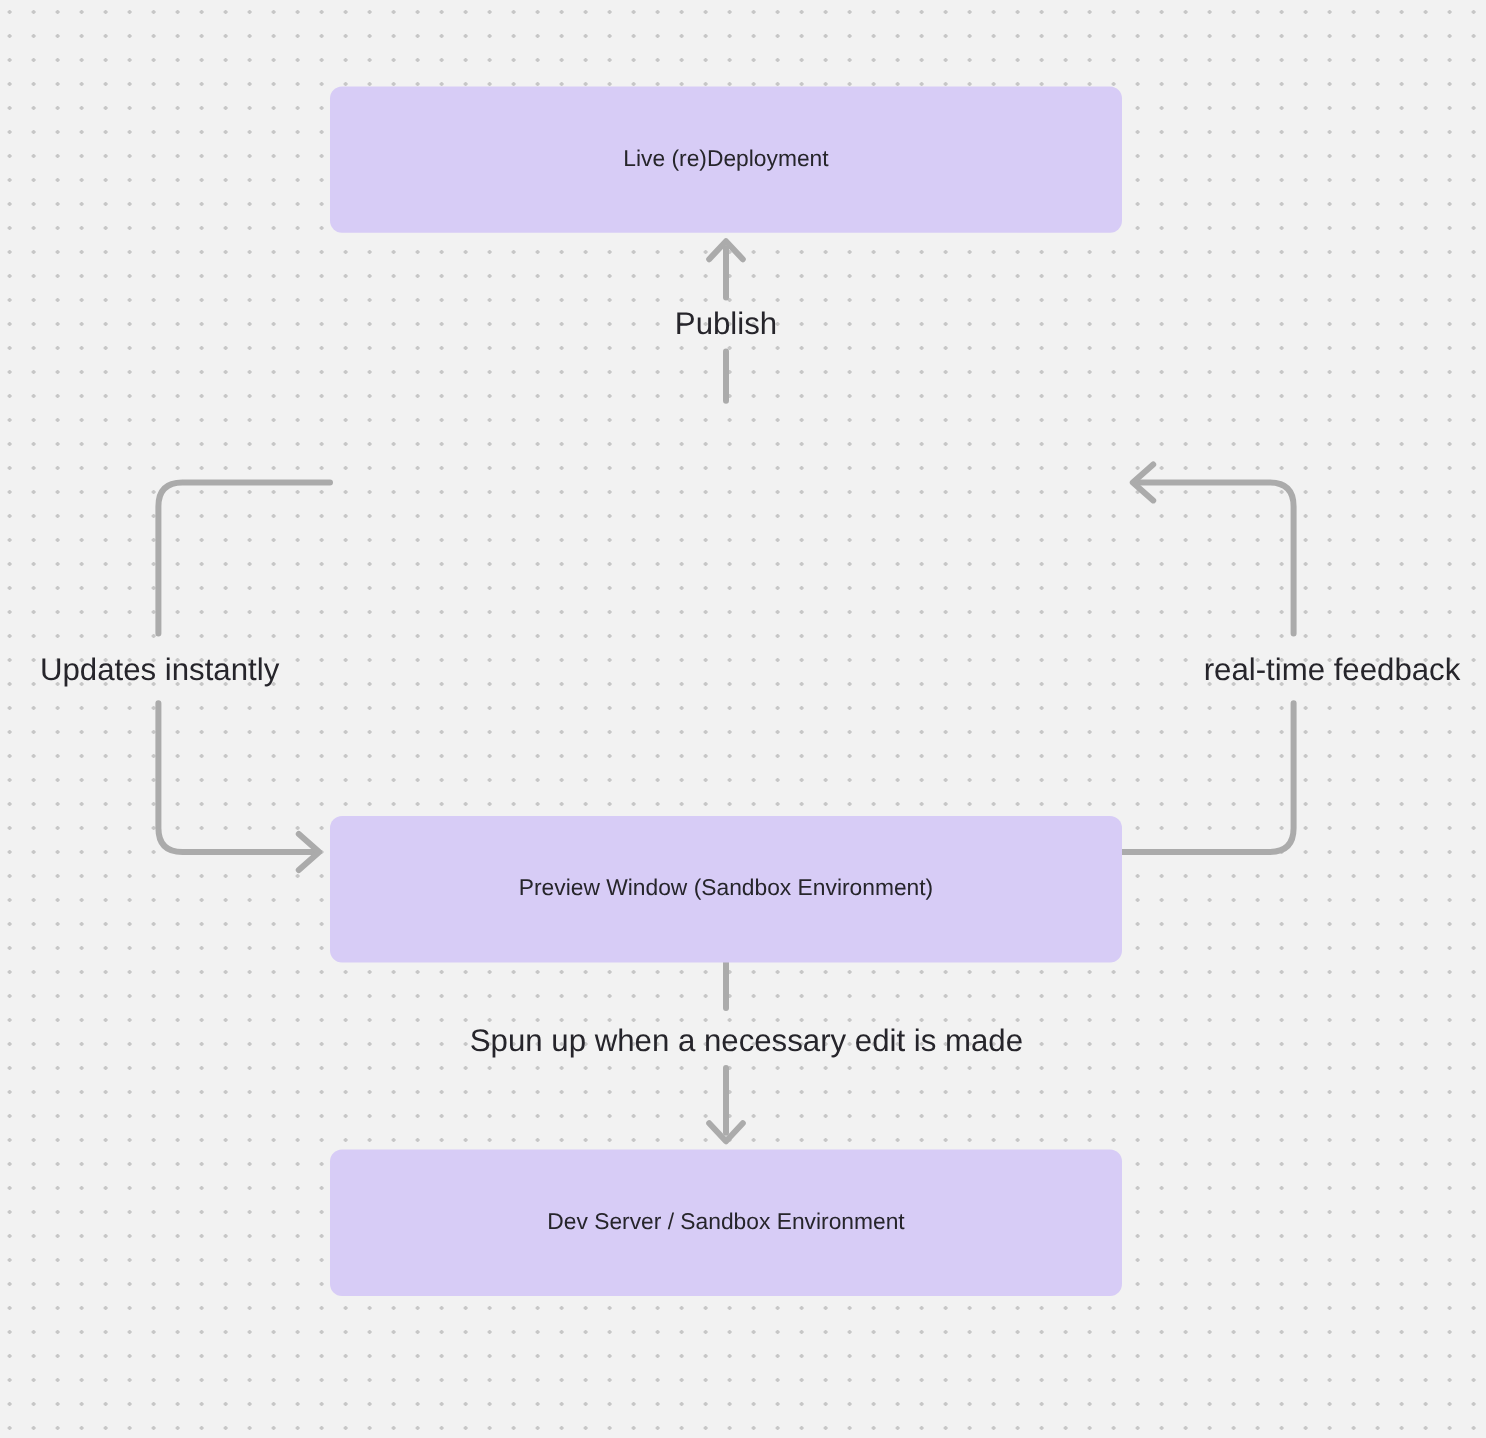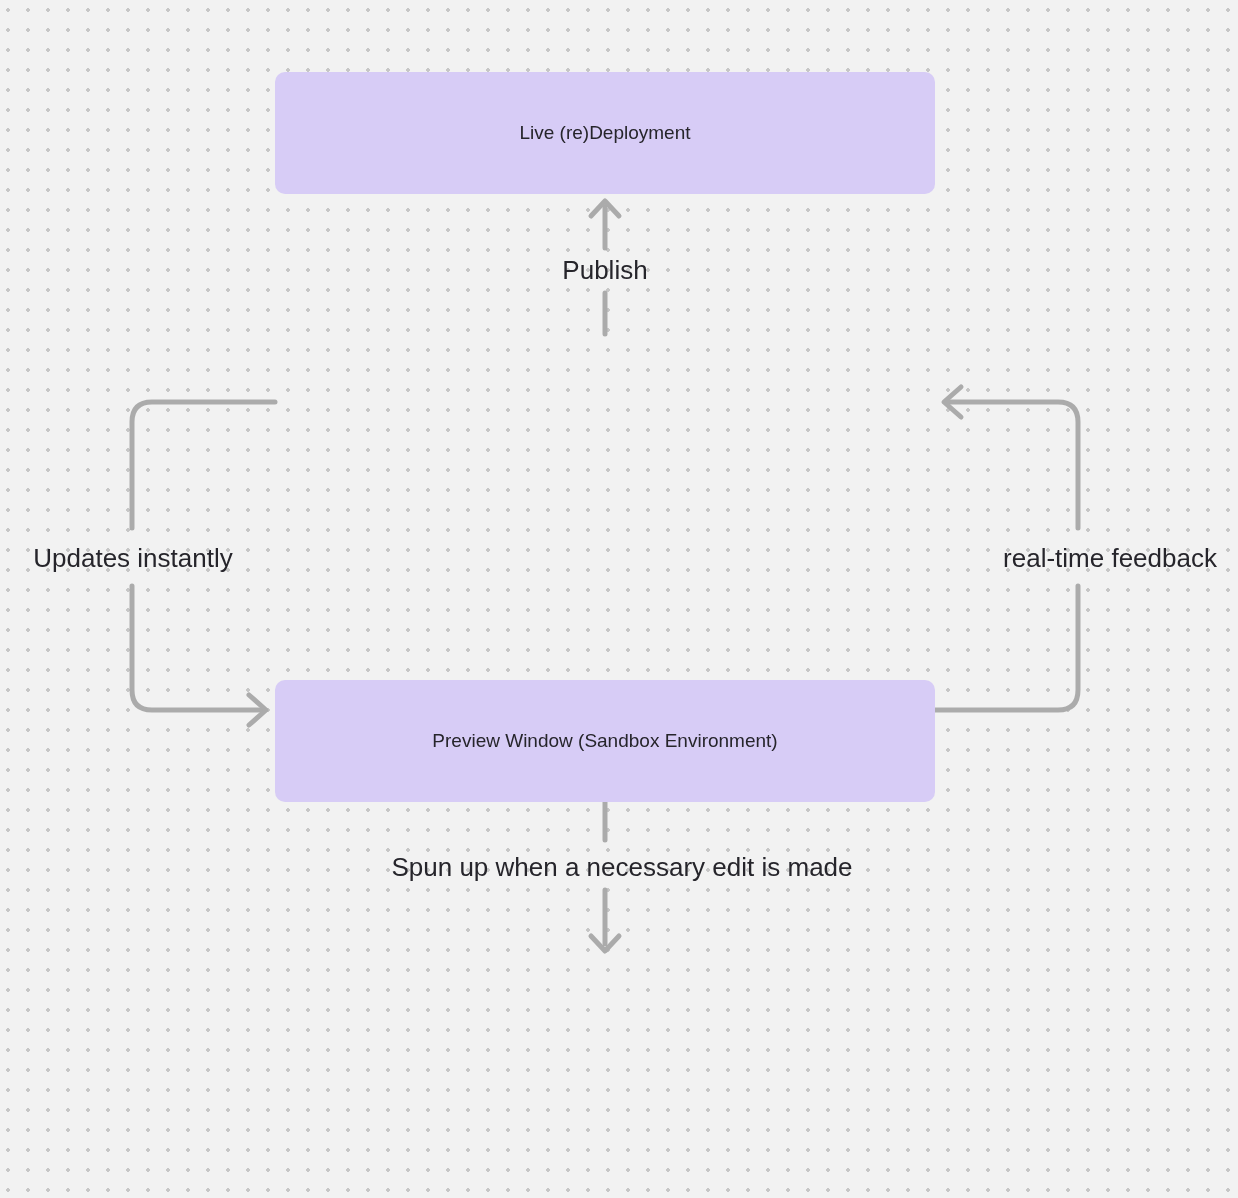--- a/index.html
+++ b/index.html
@@ -101,19 +101,22 @@
 
   <div class="node node-1">
     <span>Live (re)Deployment</span>
   </div>
 
 
   <div class="node node-3">
     <span>Preview Window (Sandbox Environment)</span>
   </div>
 
+  <div class="node node-4">
+    <span>Dev Server / Sandbox Environment</span>
+  </div>
 
   <div class="edge-label label-publish">Publish</div>
   <div class="edge-label label-updates">Updates instantly</div>
   <div class="edge-label label-feedback">real-time feedback</div>
   <div class="edge-label label-spunup">Spun up when a necessary edit is made</div>
 
 </div>
 
 </body></html>

